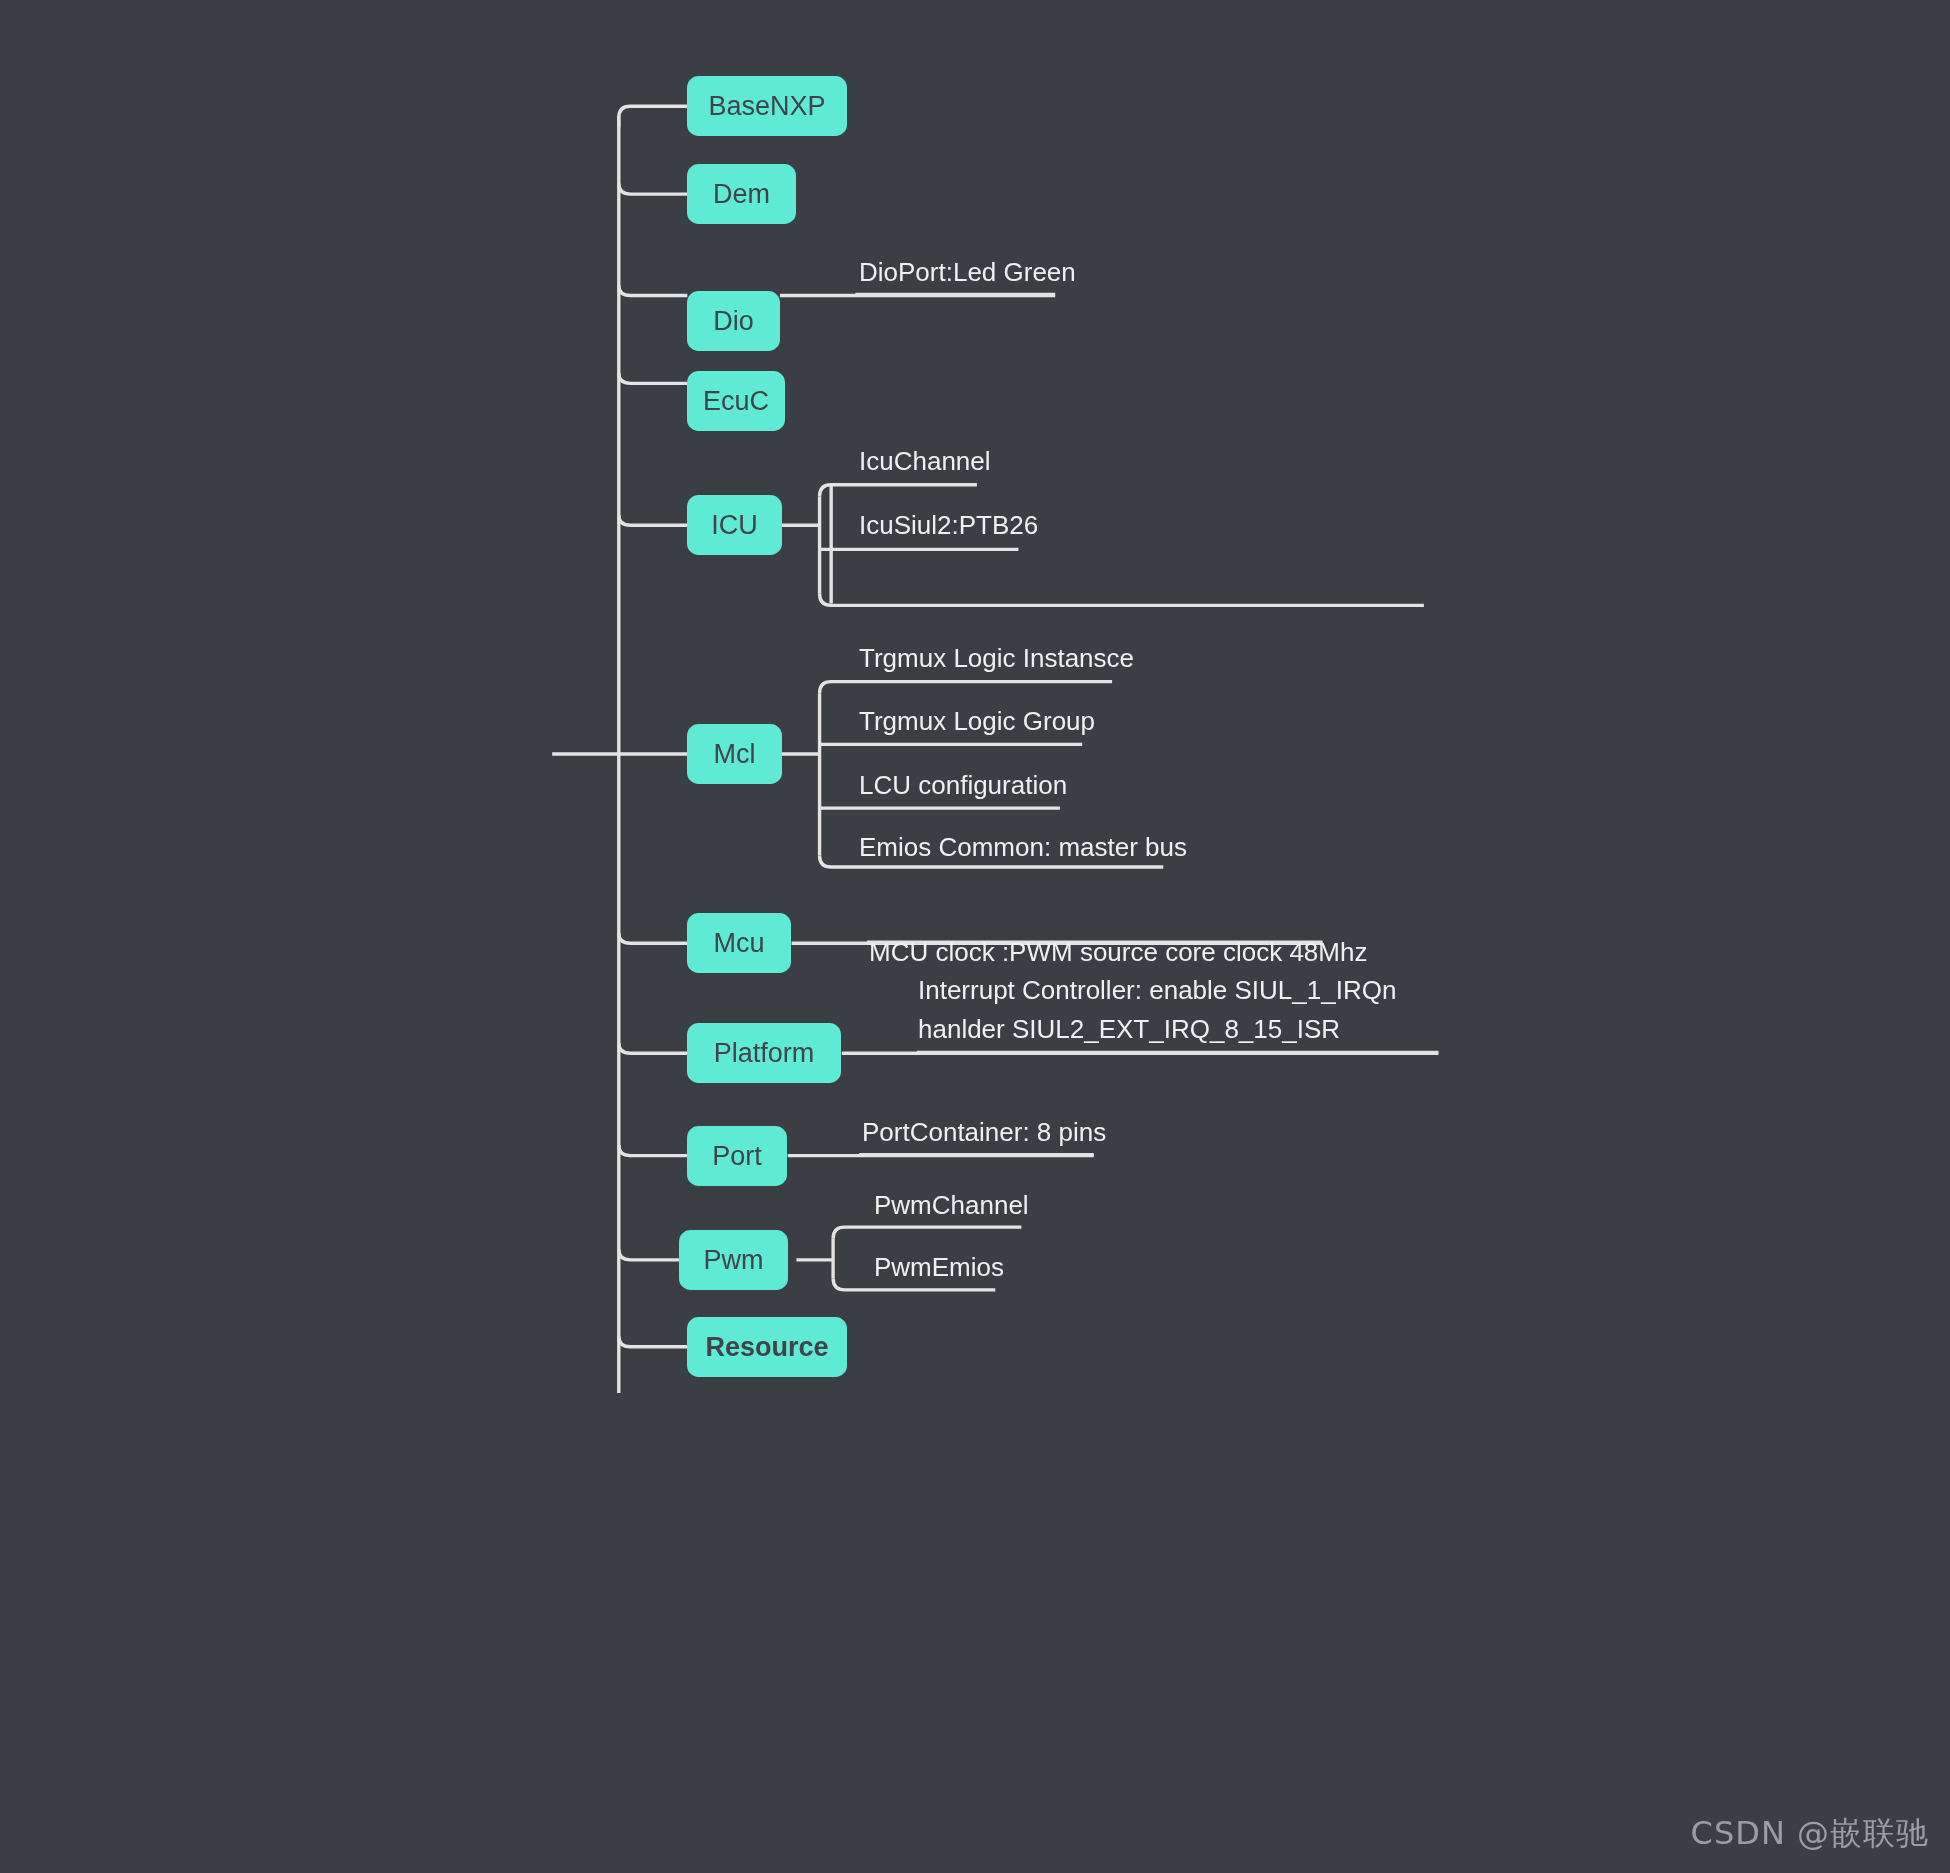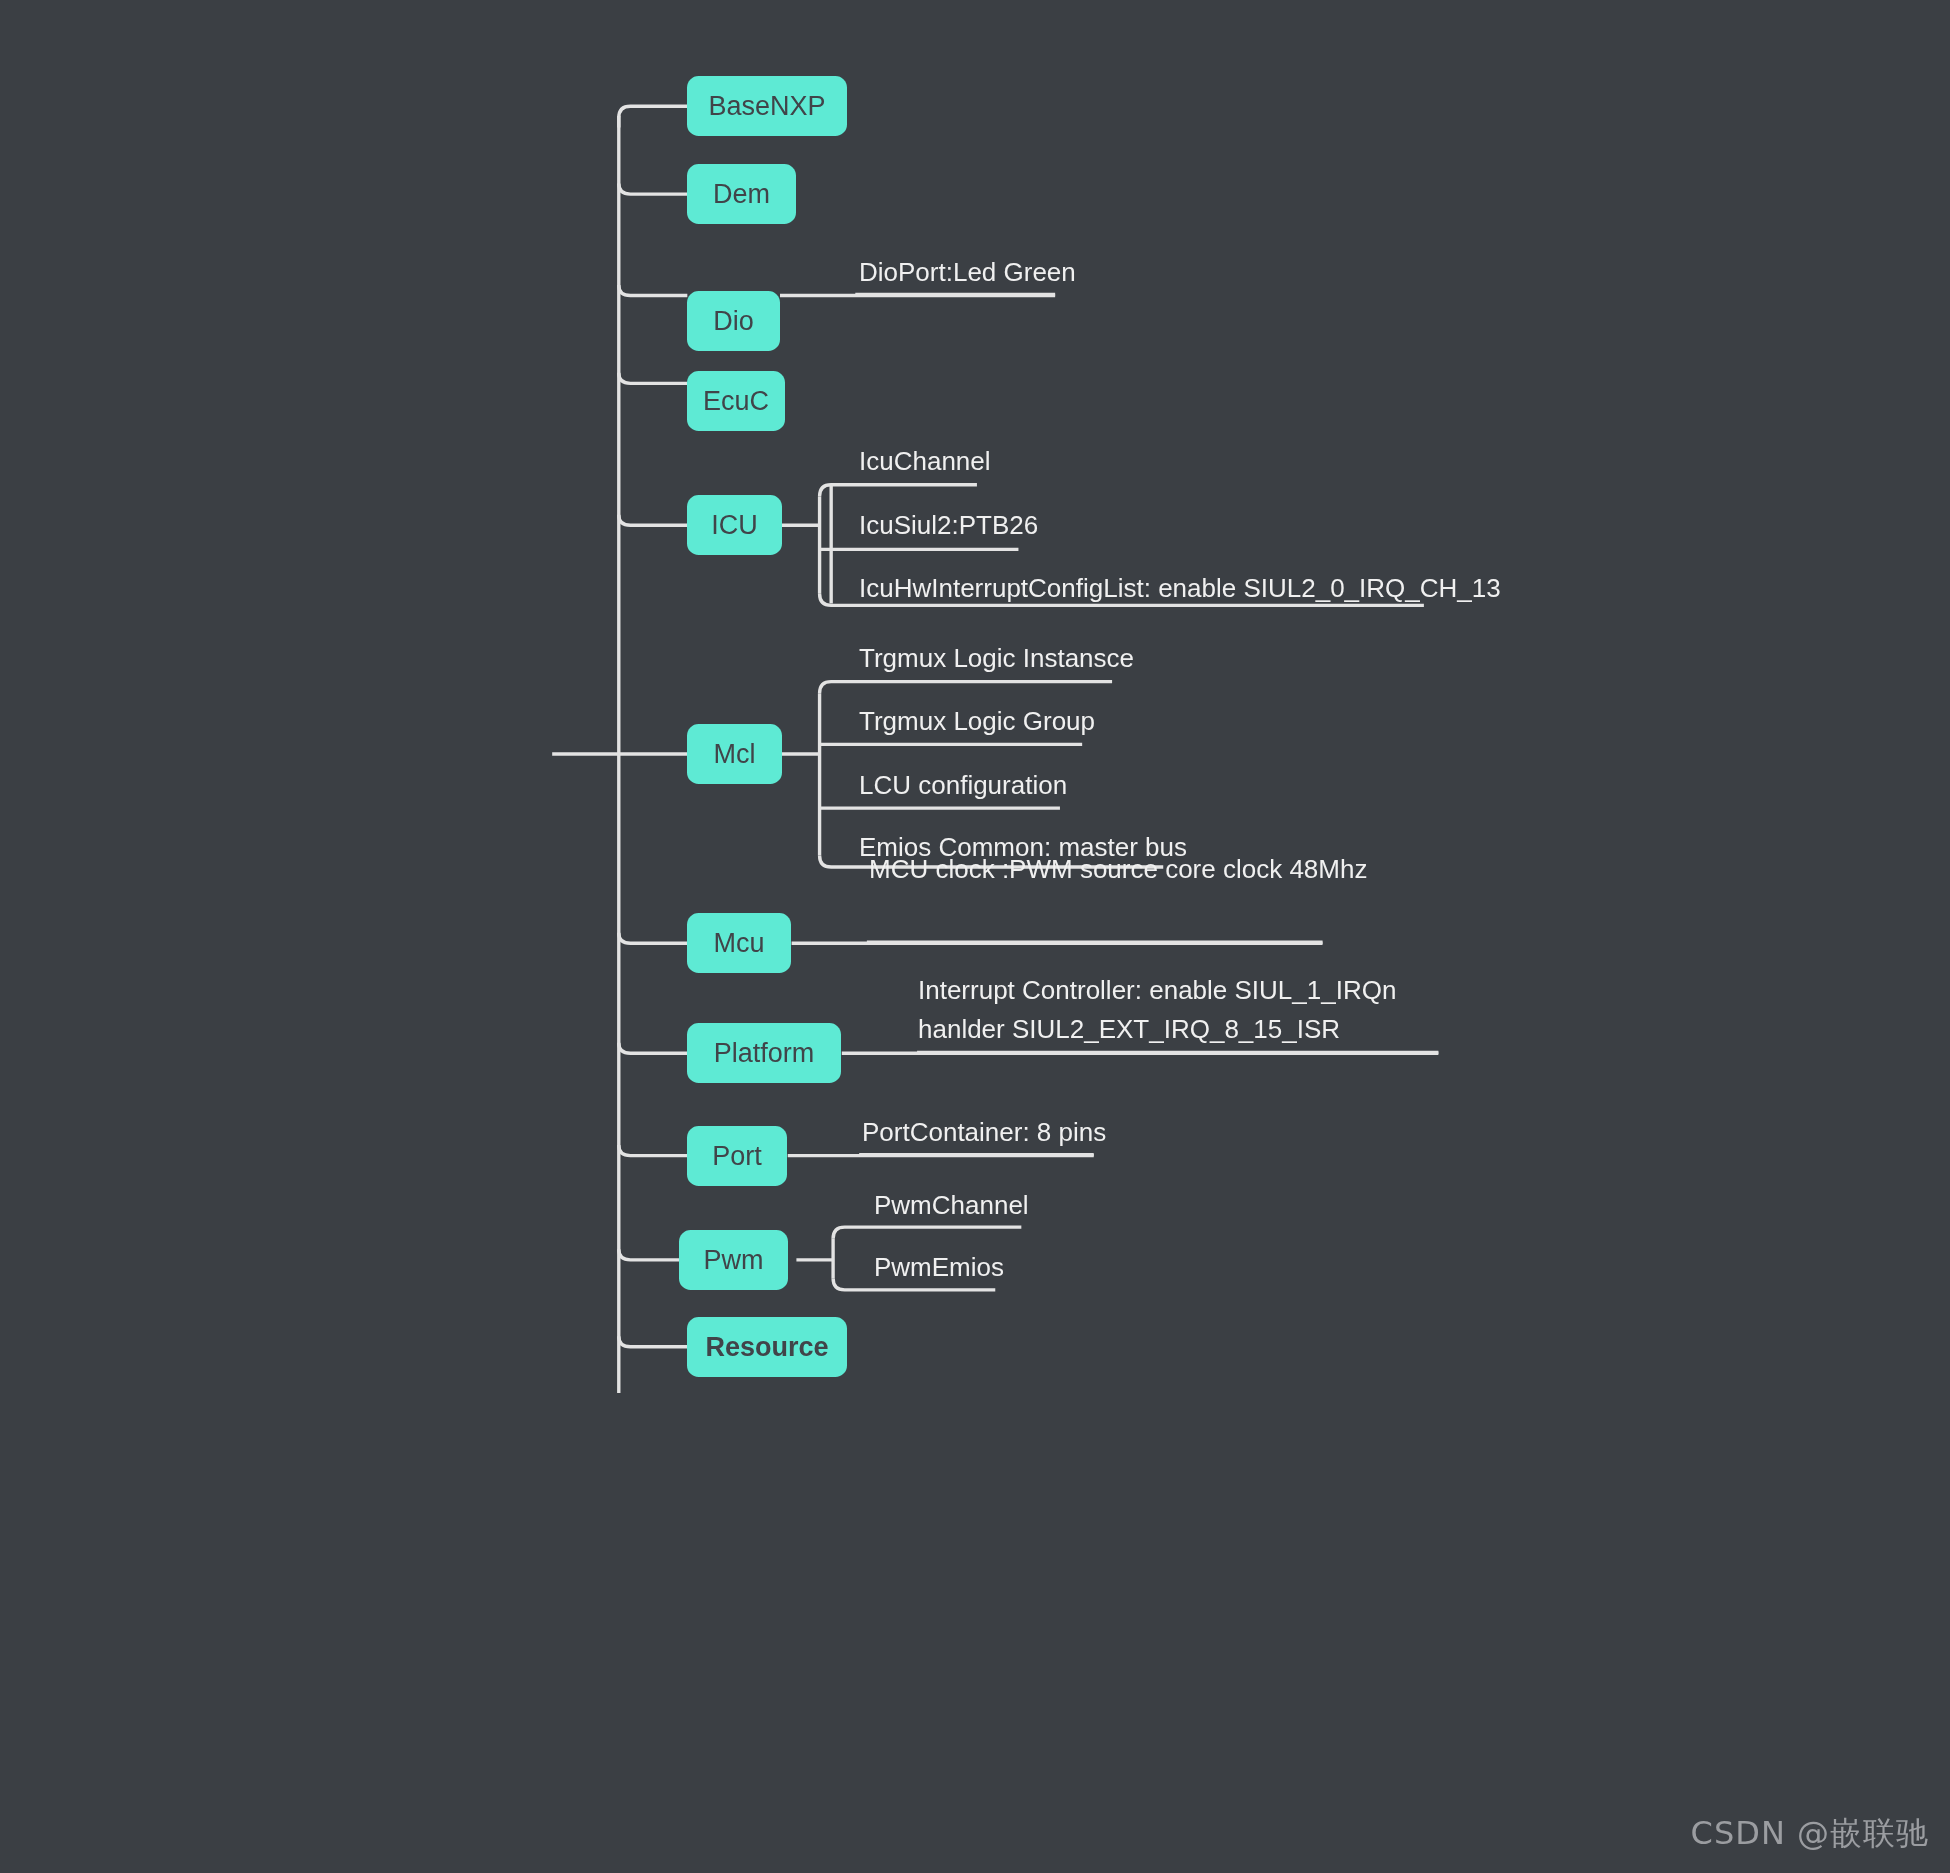--- a/index.html
+++ b/index.html
@@ -195,31 +195,30 @@
   <div class="branch-node" style="left:687px; top:1317px; width:160px;font-weight:bold;">
     <span class="branch-label">Resource</span>
   </div>
 
   <div class="leaf-node" style="left:859px; top:253px;">DioPort:Led Green</div>
 
   <div class="leaf-node" style="left:859px; top:442px;">IcuChannel</div>
 
   <div class="leaf-node" style="left:859px; top:506px;">IcuSiul2:PTB26</div>
 
-  <div class="leaf-node" style="left:859px; top:569px;">IcuHwInterruptConfigList: enable SIUL2_0_IRQ_CH_13</div>
 
   <div class="leaf-node" style="left:859px; top:639px;">Trgmux Logic Instansce</div>
 
   <div class="leaf-node" style="left:859px; top:702px;">Trgmux Logic Group</div>
 
   <div class="leaf-node" style="left:859px; top:766px;">LCU configuration</div>
 
   <div class="leaf-node" style="left:859px; top:828px;">Emios Common: master bus</div>
 
-  <div class="leaf-node" style="left:869px; top:850px;">MCU clock :PWM source core clock 48Mhz</div>
+  <div class="leaf-node" style="left:869px; top:933px;">MCU clock :PWM source core clock 48Mhz</div>
 
   <div class="leaf-node two-line" style="left:918px; top:971px; width:526px;">Interrupt Controller: enable SIUL_1_IRQn hanlder SIUL2_EXT_IRQ_8_15_ISR</div>
 
   <div class="leaf-node" style="left:862px; top:1113px;">PortContainer: 8 pins</div>
 
   <div class="leaf-node" style="left:874px; top:1186px;">PwmChannel</div>
 
   <div class="leaf-node" style="left:874px; top:1248px;">PwmEmios</div>
 
   <div class="watermark">CSDN @嵌联驰</div>

